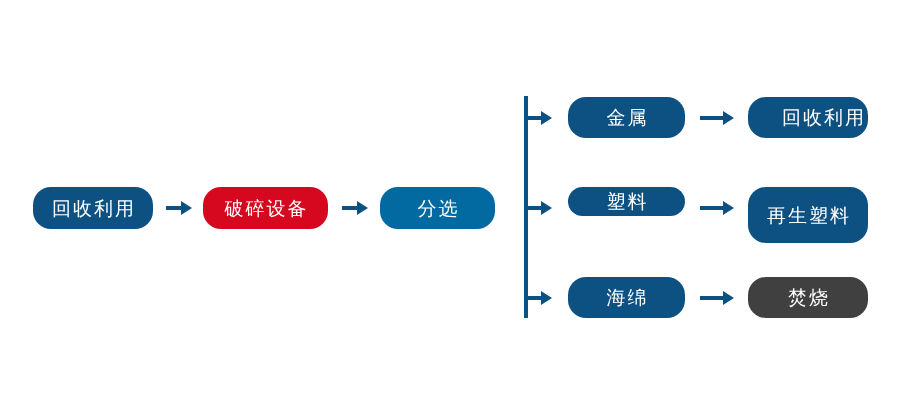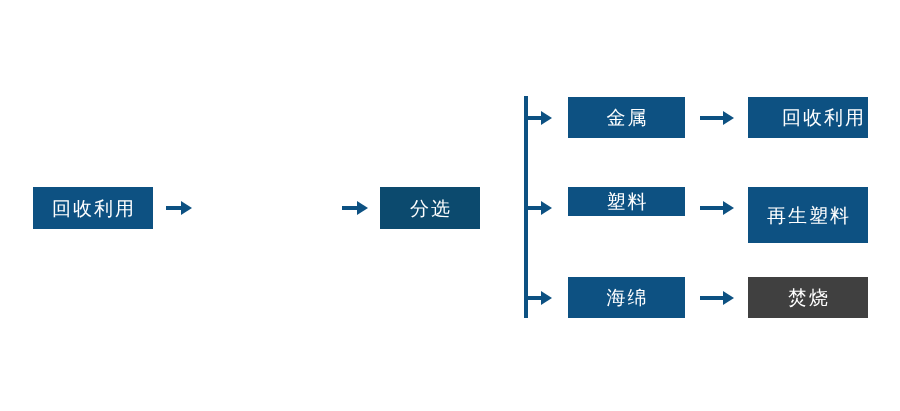--- a/index.html
+++ b/index.html
@@ -25,20 +25,21 @@
     align-items: center;
     justify-content: center;
     color: #ffffff;
     font-size: 19px;
     letter-spacing: 2px;
     line-height: 1;
     text-indent: 2px;
     white-space: nowrap;
     font-family: "DejaVu Sans", "Liberation Sans", sans-serif;
     font-weight: 400;
+    border-radius: 18px;
   }
 
   
   .arrow {
     position: absolute;
     height: 0;
   }
   .arrow .shaft {
     position: absolute;
     left: 0;
@@ -85,22 +86,23 @@
     border-left: 11px solid #0d5182;
   }
 </style>
 </head>
 <body>
 
 <div id="diagram">
 
   <div class="node" style="left: 33px; top: 187px; width: 120px; height: 42px; background: rgb(13, 81, 130); color: rgb(255, 255, 255);">回收利用</div>
 
+  <div class="node" style="left: 203px; top: 187px; width: 125px; height: 42px; background: rgb(214, 8, 31); color: rgb(255, 255, 255);">破碎设备</div>
 
-  <div class="node" style="left: 380px; top: 187px; width: 100px; height: 42px; background: #0c4a6e; color: rgb(255, 255, 255);">分选</div>
+  <div class="node" style="left: 380px; top: 187px; width: 115px; height: 42px; background: #0369a1; color: rgb(255, 255, 255);">分选</div>
 
   <div class="node" style="left: 568px; top: 97px; width: 117px; height: 41px; background: rgb(13, 81, 130); color: rgb(255, 255, 255);">金属</div>
 
   <div class="node" style="left: 568px; top: 187px; width: 117px; height: 29px; background: rgb(13, 81, 130); color: rgb(255, 255, 255);">塑料</div>
 
   <div class="node" style="left: 568px; top: 277px; width: 117px; height: 41px; background: rgb(13, 81, 130); color: rgb(255, 255, 255);">海绵</div>
 
   <div class="node" style="left: 748px; top: 97px; width: 120px; height: 41px; background: rgb(13, 81, 130); color: rgb(255, 255, 255); padding-left: 30px;">回收利用</div>
 
   <div class="node" style="left: 748px; top: 187px; width: 120px; height: 56px; background: rgb(13, 81, 130); color: rgb(255, 255, 255);">再生塑料</div>

